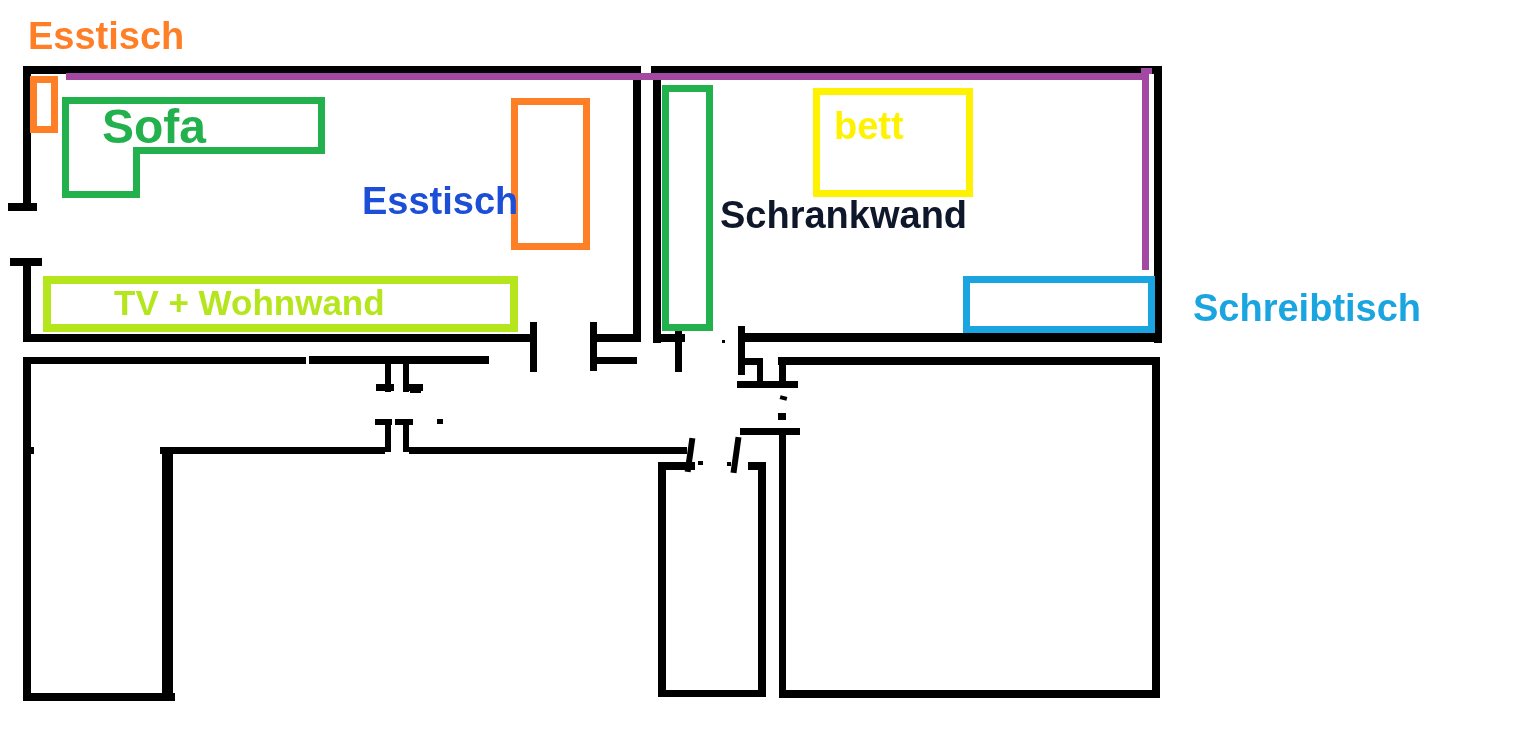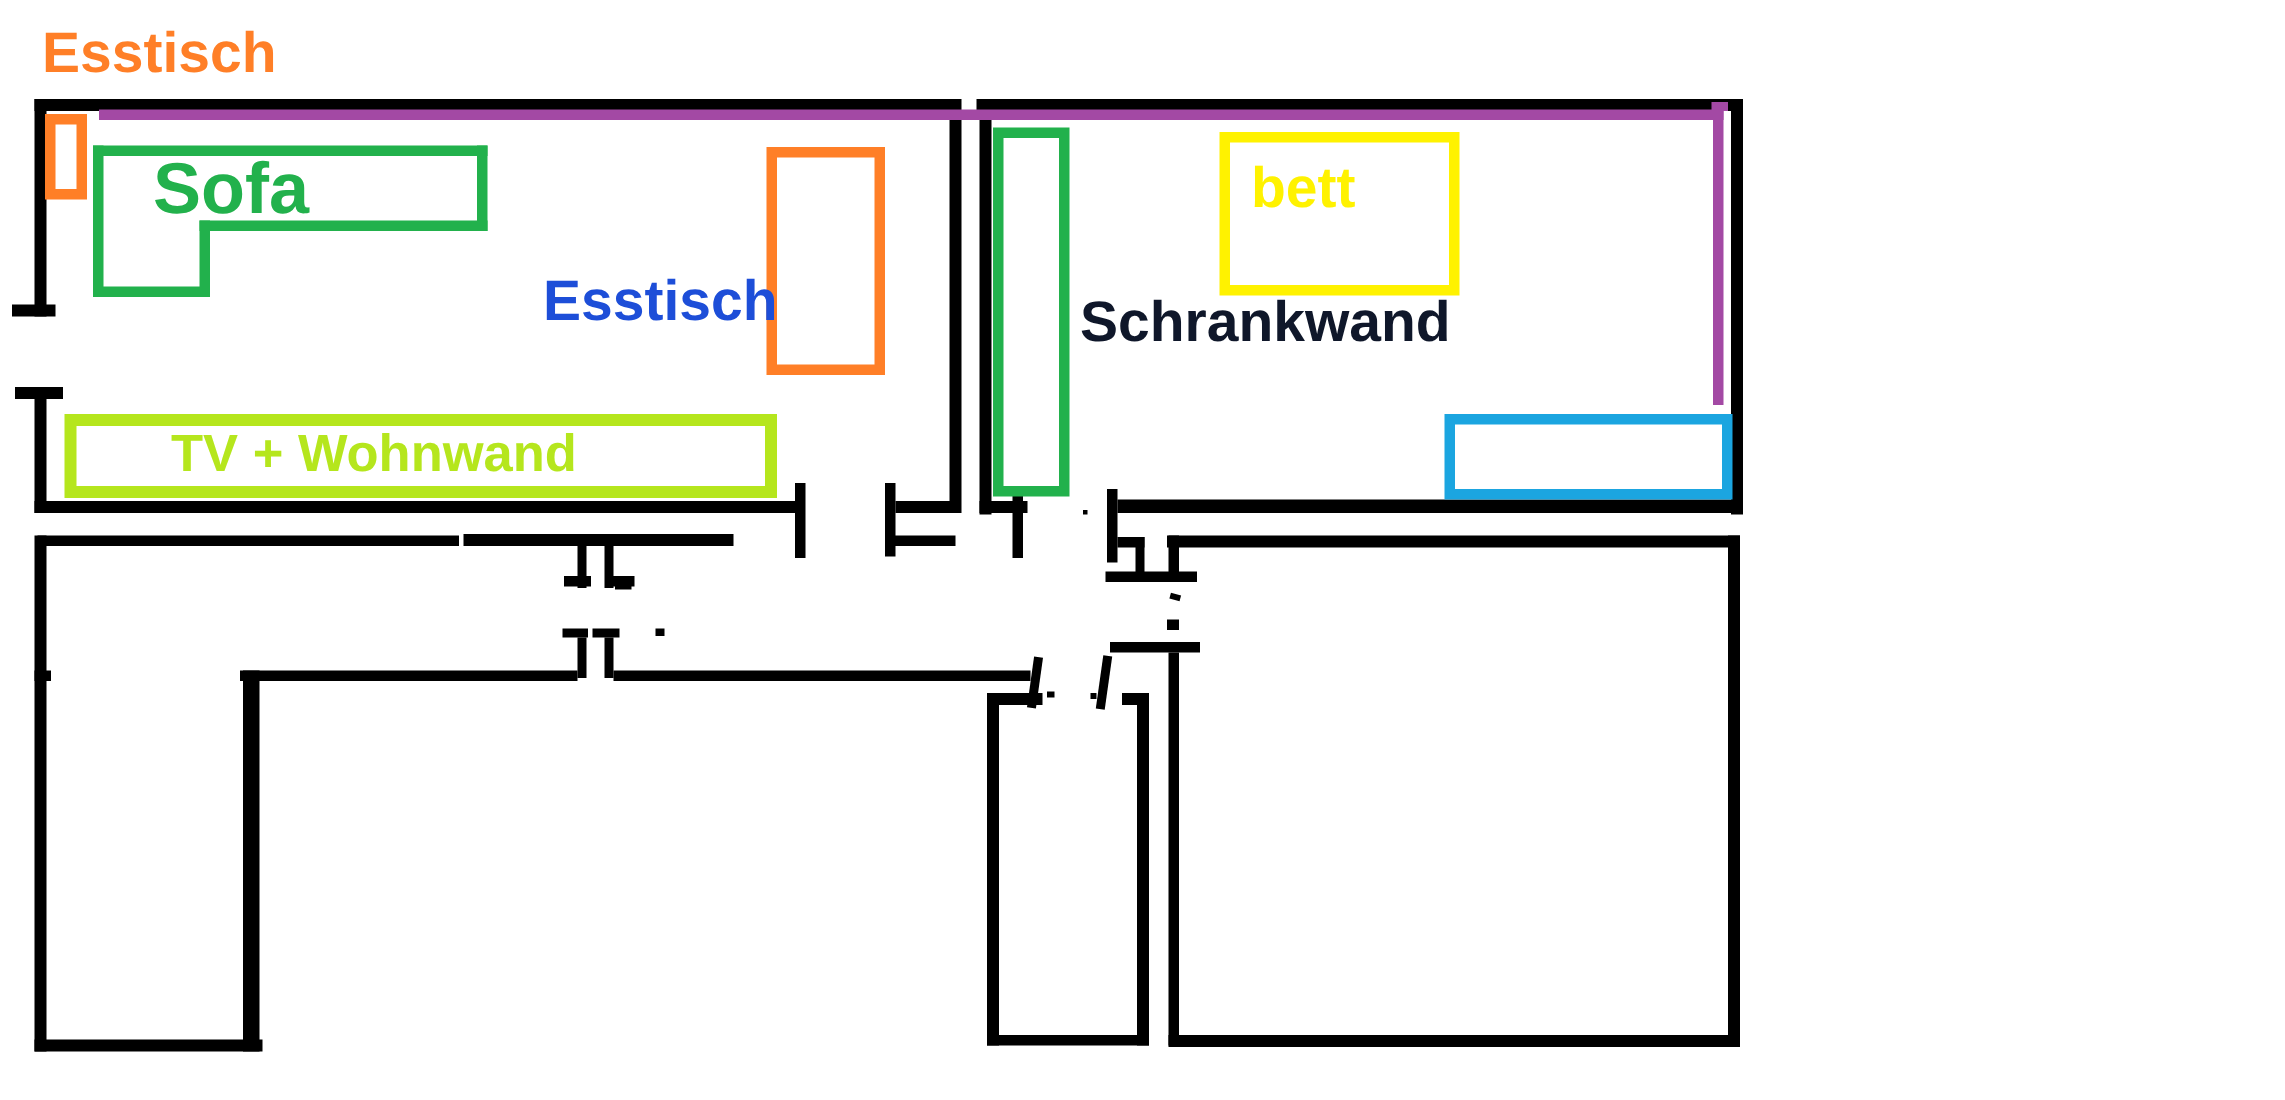--- a/index.html
+++ b/index.html
@@ -96,13 +96,14 @@
     <div class="furn" style="left: 963px; top: 276px; width: 192px; height: 57px; border: 7px solid rgb(27, 165, 224);"></div>
     <div class="cable-seg" style="left: 66px; top: 73px; width: 1083px; height: 7px; background: rgb(163, 73, 164);"></div>
     <div class="cable-seg" style="left: 1142px; top: 73px; width: 7px; height: 197px; background: rgb(163, 73, 164);"></div>
     <div class="cable-seg" style="left: 1141px; top: 68px; width: 11px; height: 6px; background: rgb(163, 73, 164);"></div>
     <div class="lbl" style="left: 28px; top: 17px; color: rgb(255, 127, 39); font-size: 38px;">Esstisch</div>
     <div class="lbl" style="left: 102px; top: 103px; color: rgb(34, 177, 76); font-size: 48px;">Sofa</div>
     <div class="lbl" style="left: 362px; top: 182px; color: #1d4ed8; font-size: 38px;">Esstisch</div>
     <div class="lbl" style="left: 114px; top: 285px; color: rgb(181, 230, 29); font-size: 35px; text-align: center;">TV + Wohnwand</div>
     <div class="lbl" style="left: 720px; top: 196px; color: #0f172a; font-size: 38px;">Schrankwand</div>
     <div class="lbl" style="left: 834px; top: 107px; color: rgb(255, 242, 0); font-size: 38px;">bett</div>
+    <div class="lbl" style="left: 1193px; top: 289px; color: rgb(27, 165, 224); font-size: 38px;">Schreibtisch</div>
   </div>
 
 </body></html>

